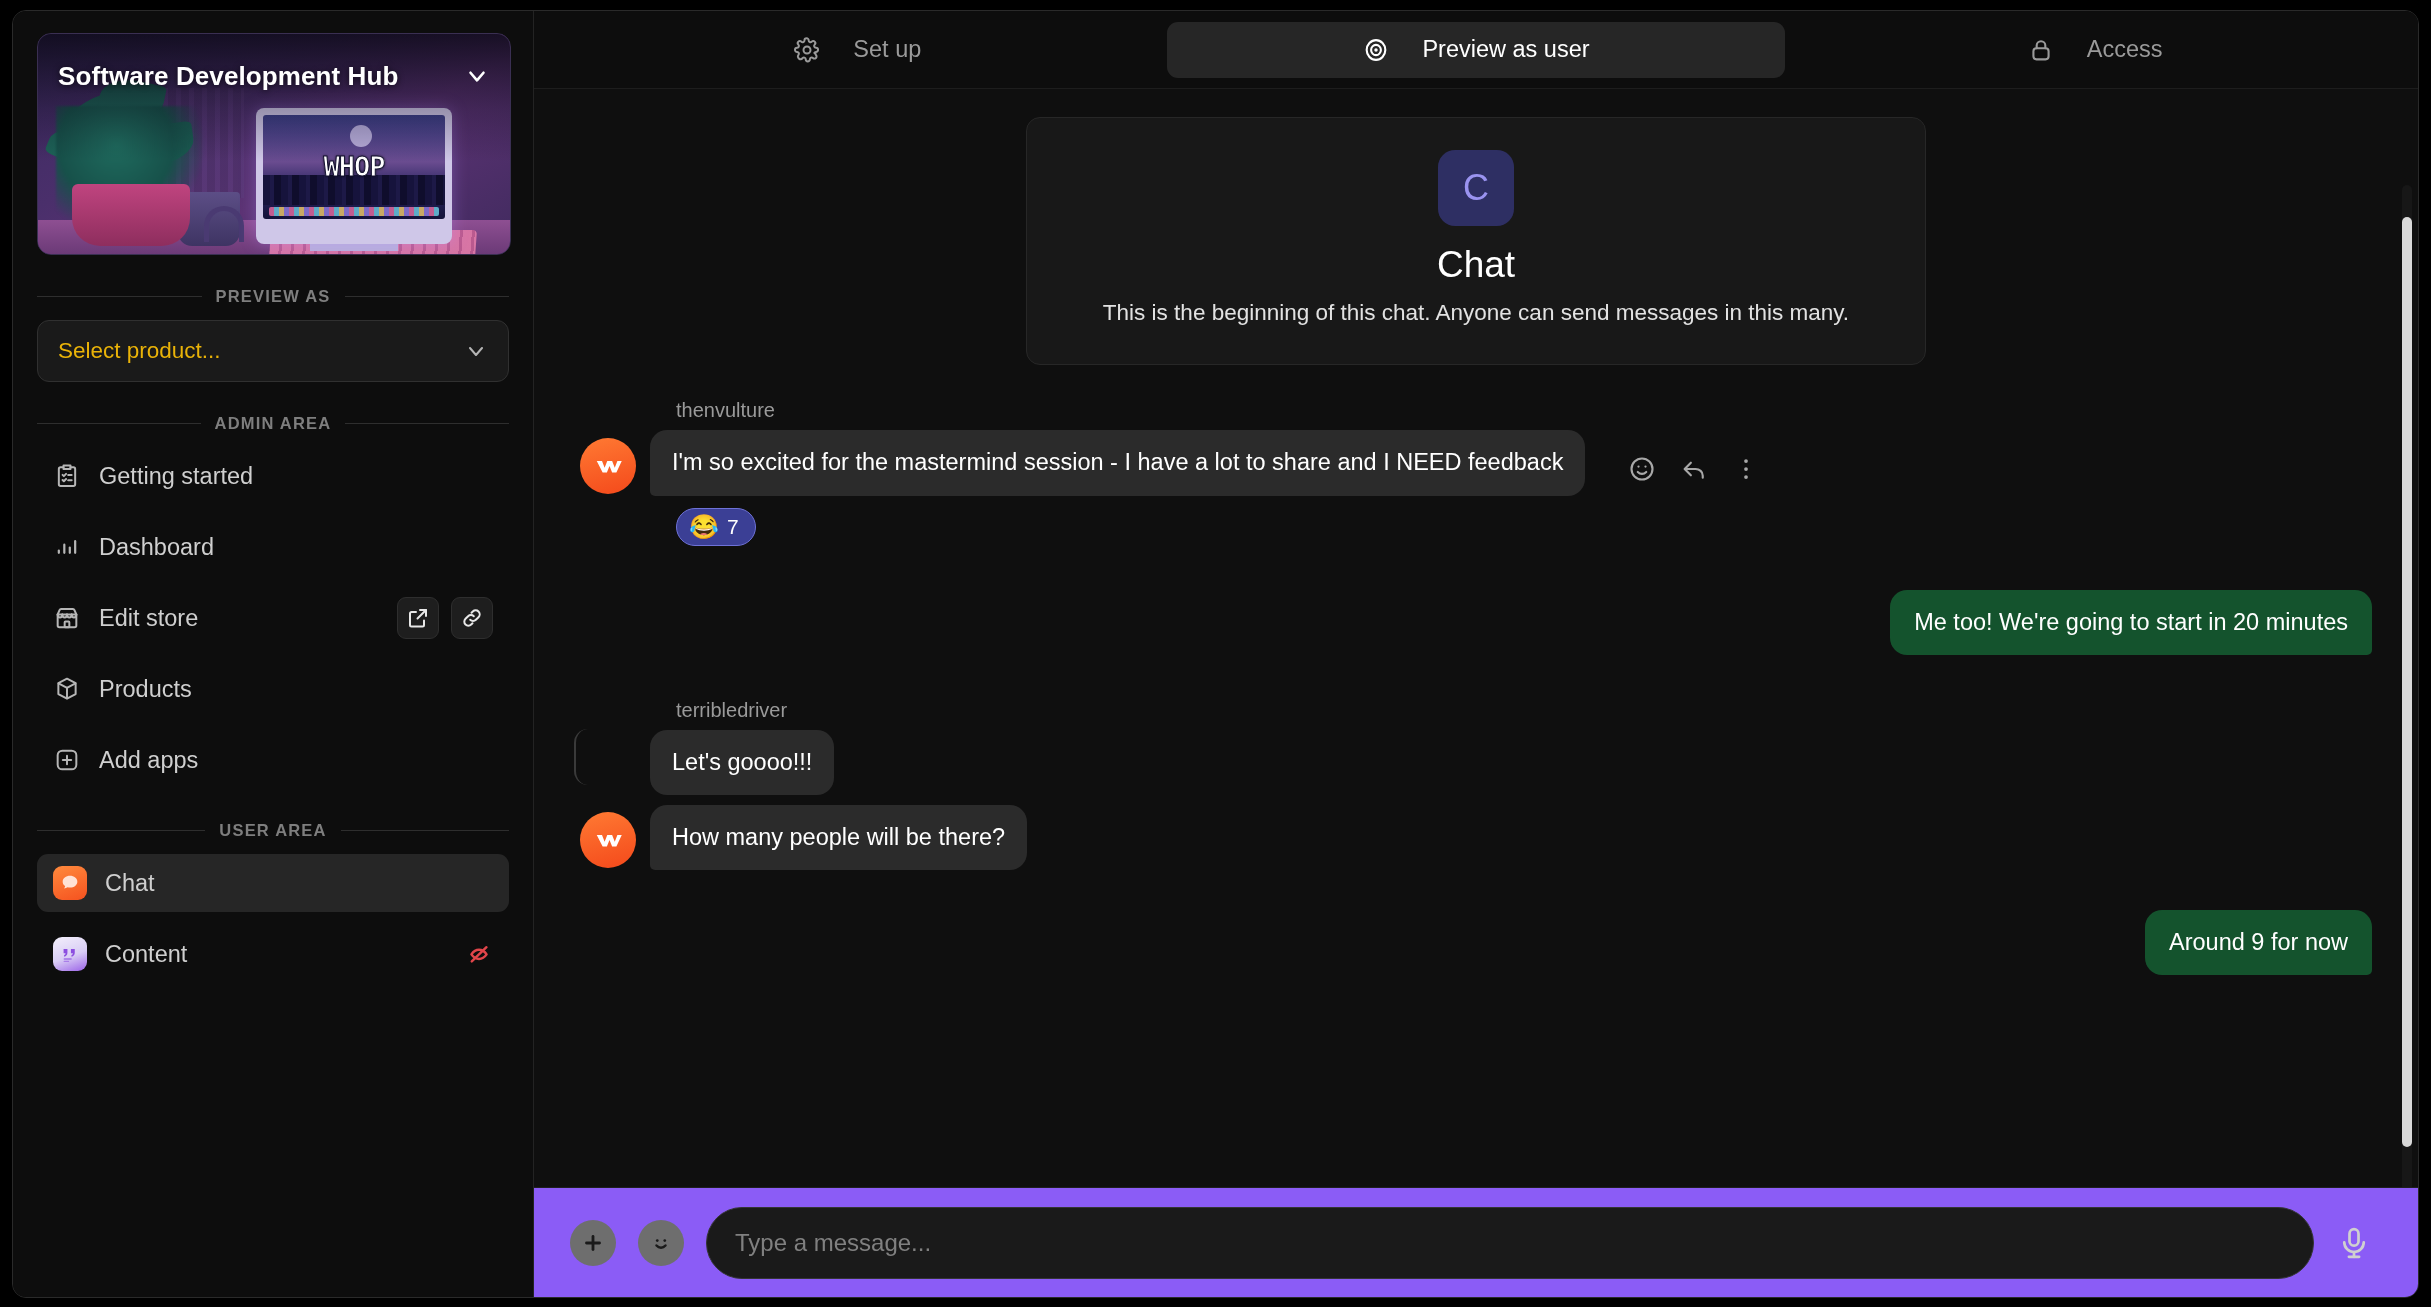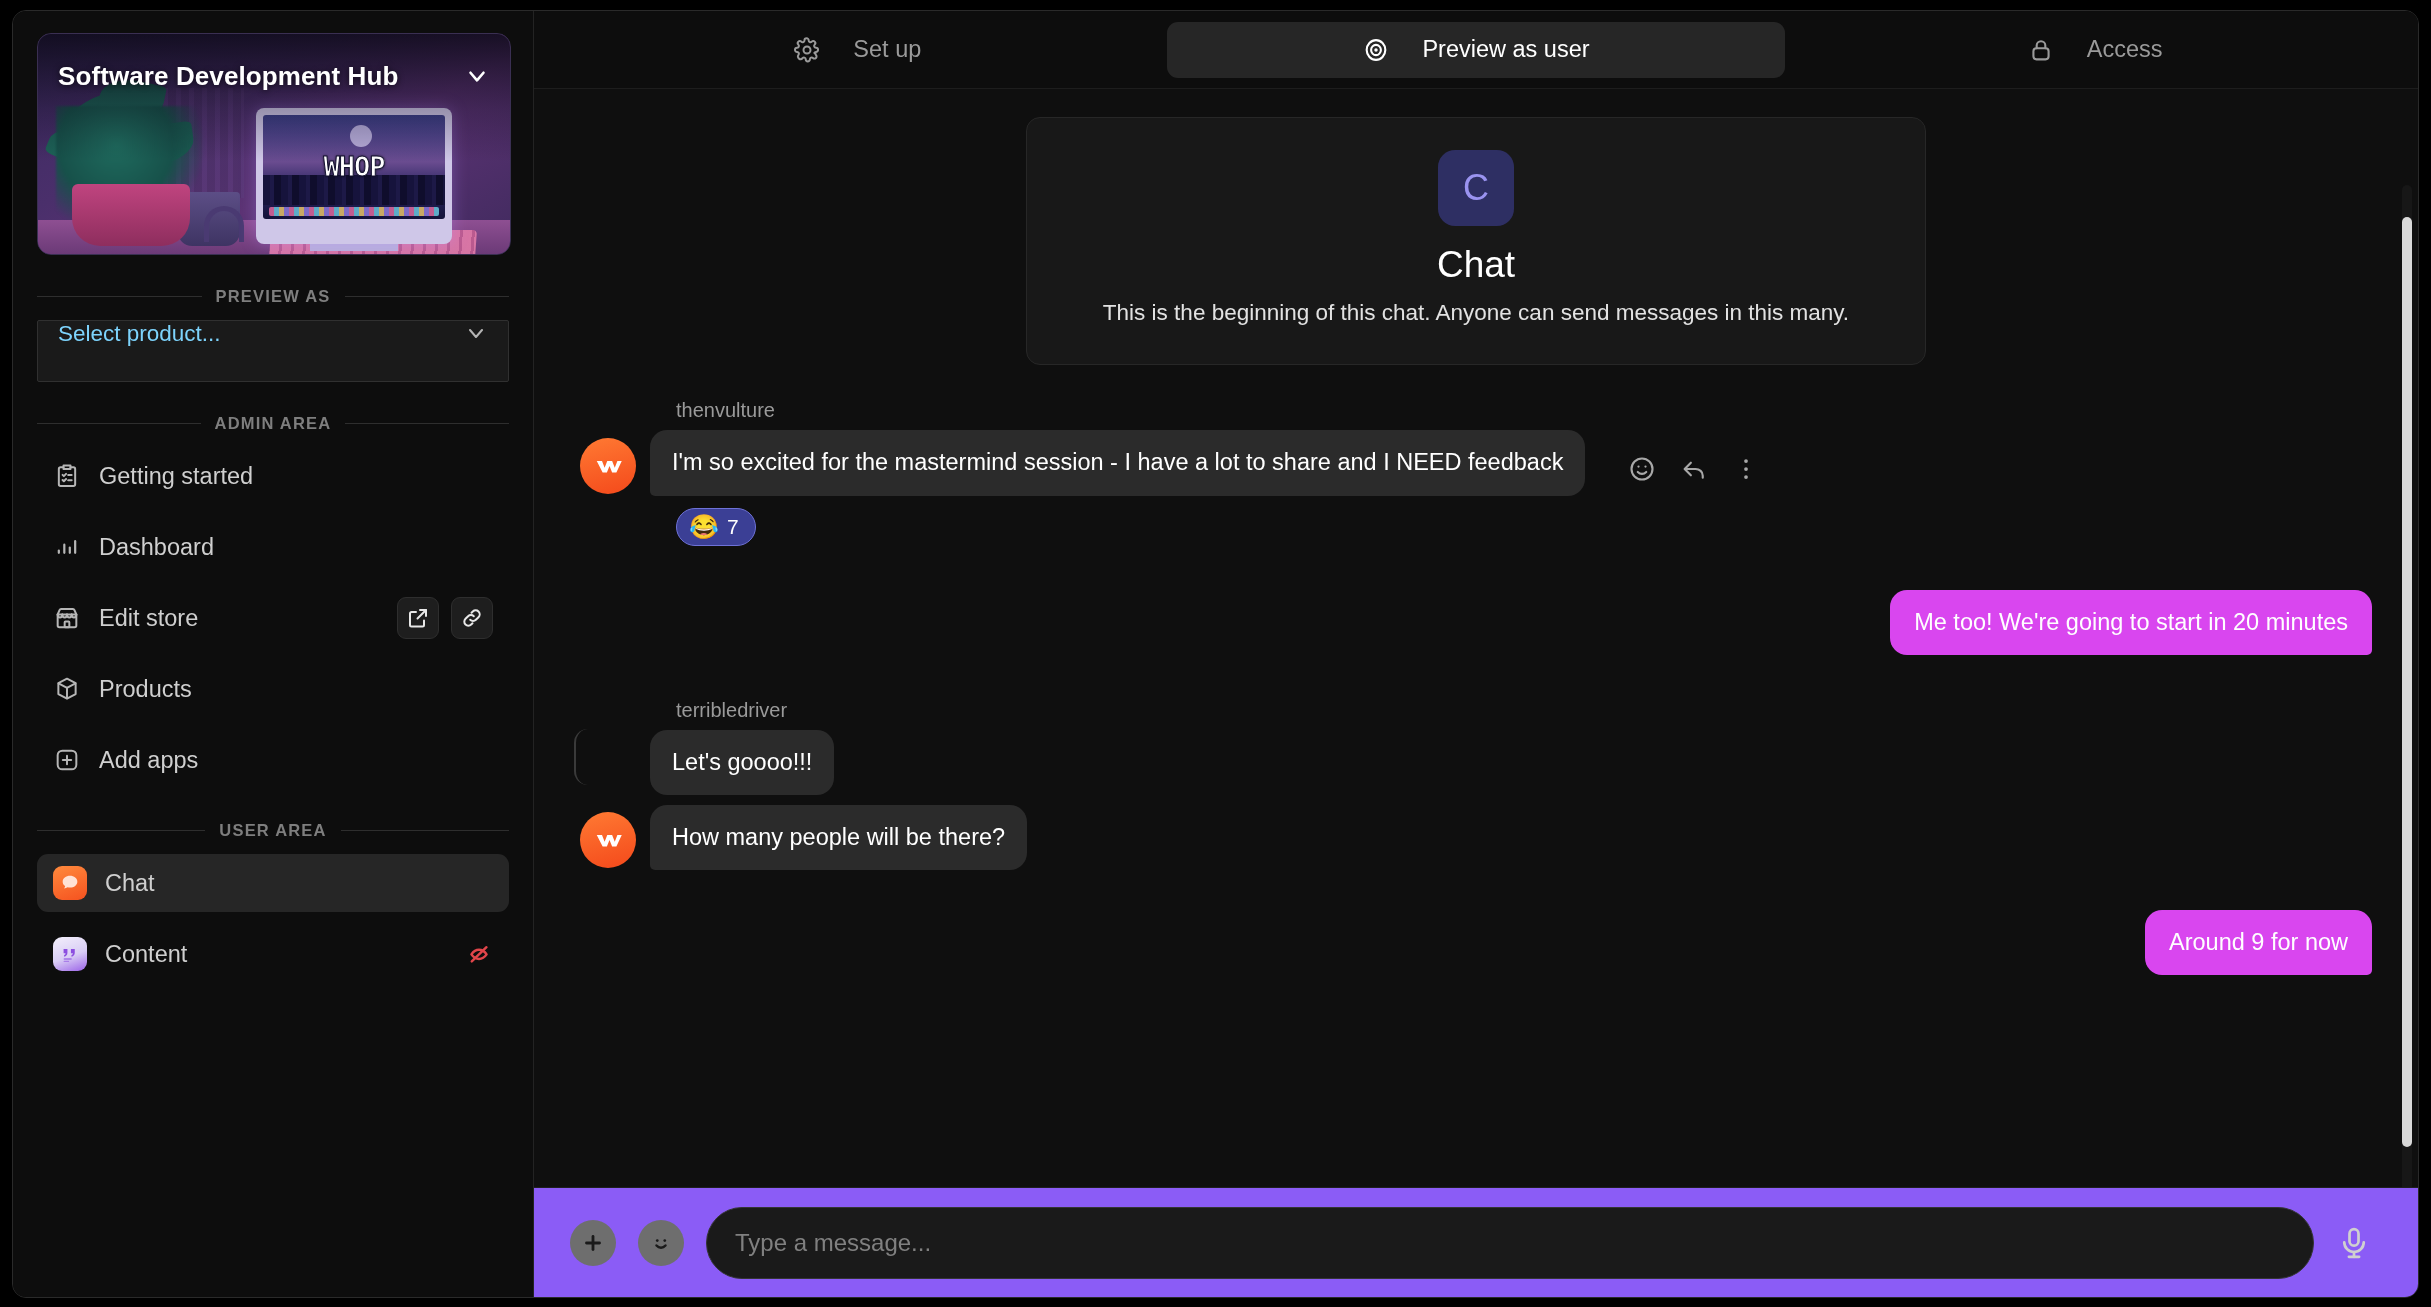--- a/index.html
+++ b/index.html
@@ -130,24 +130,24 @@
   .section-label .rule { height: 1px; background: #2e2e2e; flex: 1; }
   .section-label .txt {
     color: #7e7e7e; font-size: 16.5px; font-weight: 700;
     letter-spacing: 1.2px; white-space: nowrap;
   }
 
   .select-product {
     width: 100%; height: 62px;
     background: #1a1a1a;
     border: 1px solid #303030;
-    border-radius: 2px;
-    display: flex; align-items: flex-start; justify-content: space-between;
+    border-radius: 12px;
+    display: flex; align-items: center; justify-content: space-between;
     padding: 0 20px;
-    color: #7dd3fc; font-size: 22.5px;
+    color: #eab308; font-size: 22.5px;
     cursor: pointer;
   }
   .select-product .chev { width: 24px; height: 24px; opacity: .85; }
 
   .nav-list { margin-top: 4px; }
   .nav-item {
     height: 58px;
     display: flex; align-items: center; gap: 18px;
     padding: 0 16px;
     border-radius: 11px;
@@ -247,21 +247,21 @@
     display: inline-flex; align-items: center; gap: 8px;
     background: #3b3f95; border: 1px solid #6e72d8;
     border-radius: 999px; padding: 6px 16px 6px 12px;
     cursor: pointer;
   }
   .reaction-pill .emo { font-size: 24px; line-height: 1; }
   .reaction-pill .cnt { color: #ffffff; font-size: 21px; }
 
   .msg-row.out { justify-content: flex-end; }
   .bubble-out {
-    background: #d946ef; color: #ffffff;
+    background: #14532d; color: #ffffff;
     font-size: 23.5px; line-height: 1.4;
     padding: 16px 24px;
     border-radius: 17px 17px 5px 17px;
     max-width: 1080px;
   }
 
   .thread-bracket {
     position: absolute; left: 40px; width: 16px; height: 56px;
     border-left: 2px solid #3a3a3a; border-radius: 14px 0 0 14px;
   }

